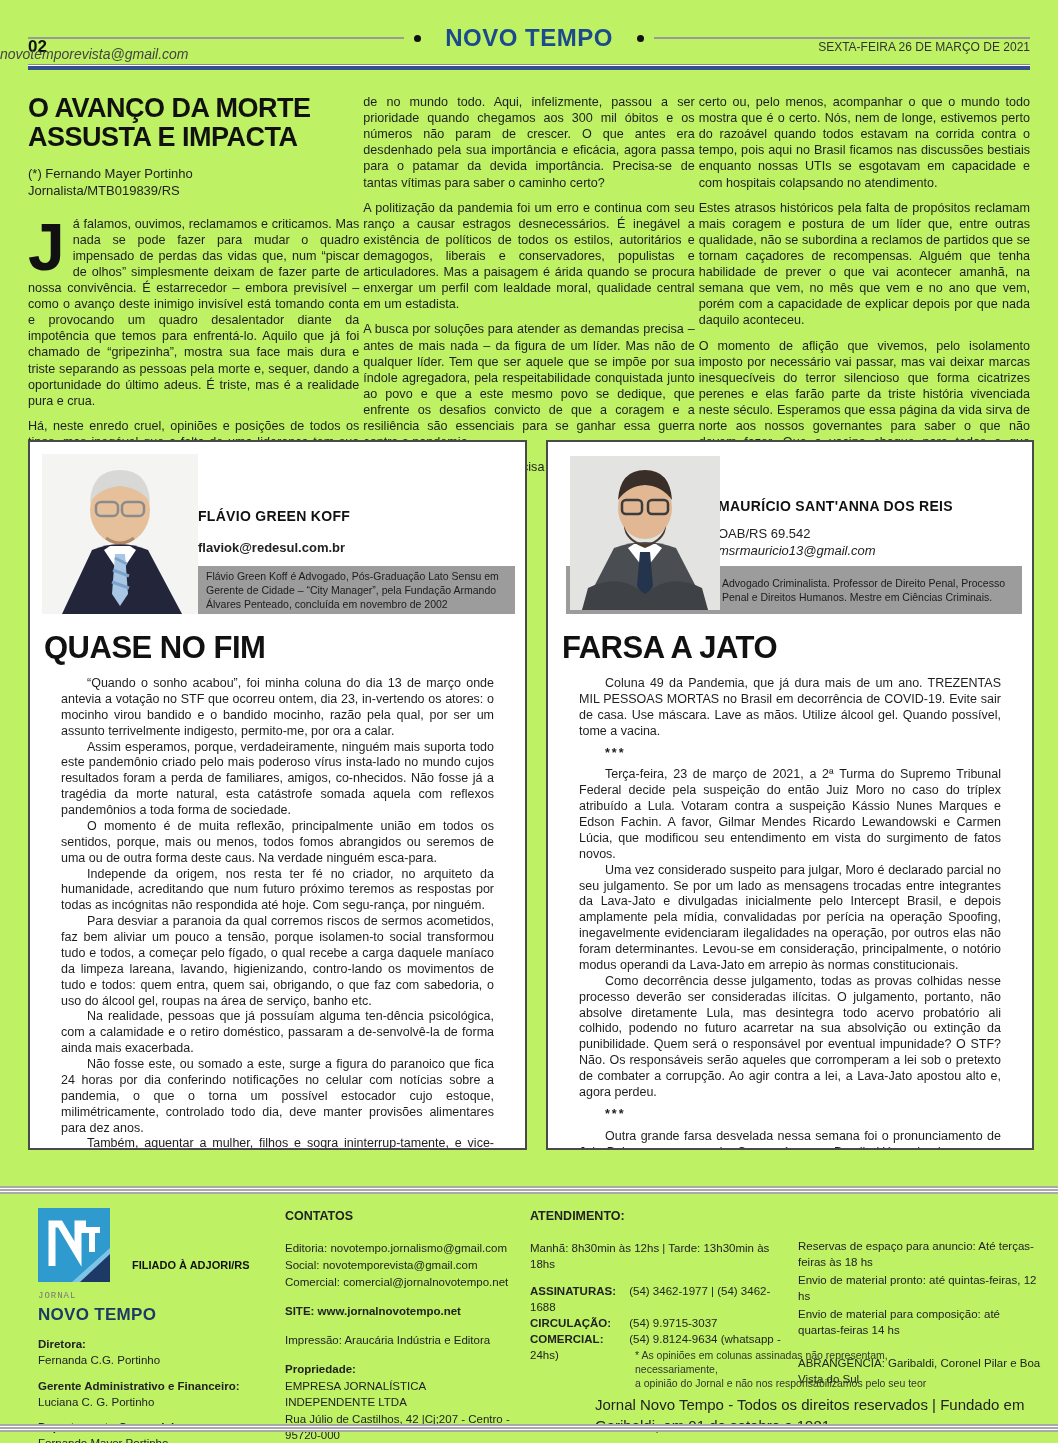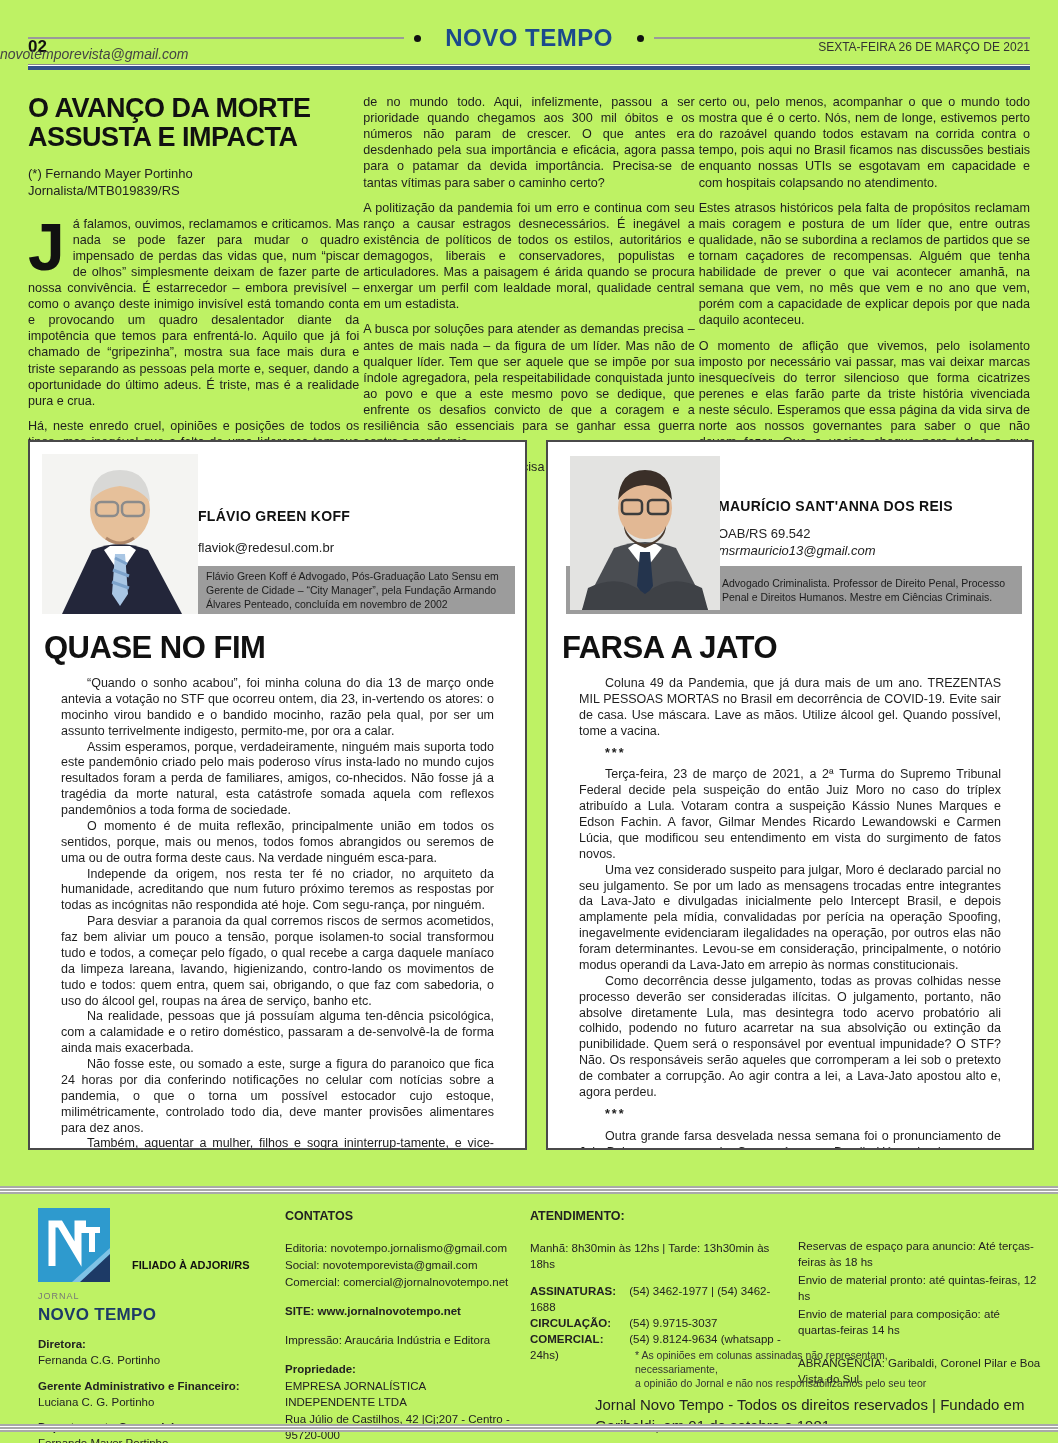--- a/index.html
+++ b/index.html
@@ -44,21 +44,21 @@
   .triple-rule{position:absolute;left:0;right:0;height:8px;
     background:linear-gradient(to bottom,#a9a9a9 0 2px,#fff 2px 3px,#a9a9a9 3px 5px,#fff 5px 6px,#a9a9a9 6px 8px);}
   .sep-mid{top:1186px;}
   .sep-bottom{top:1424px;}
 
   
   .footer{position:absolute;top:1200px;left:0;right:0;height:220px;font-size:11.5px;line-height:1.4;color:#222;}
   .f-col1{position:absolute;left:38px;top:8px;width:230px;}
   .logo-row{position:relative;height:78px;}
   .logo-affil{position:absolute;left:94px;top:50px;font-size:11px;font-weight:bold;color:#111;white-space:nowrap;}
-  .logo-jornal{font-size:9px;letter-spacing:1px;color:#777;margin-top:4px;}
+  .logo-jornal{font-size:9px;letter-spacing:1px;color:#777;margin-top:4px;font-family:Liberation Mono, monospace;}
   .logo-name{font-size:17px;font-weight:bold;color:#1d3a66;letter-spacing:.3px;}
   .staff{margin-top:10px;}
   .staff .role{font-weight:bold;margin-top:9px;}
   .f-col2{position:absolute;left:285px;top:8px;width:230px;}
   .f-col2 .f-title{font-weight:bold;font-size:12.5px;margin-bottom:14px;}
   .f-col2 .bold{font-weight:bold;}
   .f-col2 div{margin-bottom:1px;}
   .f-gap{height:11px;}
   .f-col3{position:absolute;left:530px;top:8px;width:255px;}
   .f-col3 .f-title{font-weight:bold;font-size:12.5px;margin-bottom:14px;}
@@ -117,21 +117,21 @@
         <path d="M62 96 L78 120 L94 96 L88 92 L68 92 Z" fill="#ffffff"></path>
         <path d="M73 100 L83 100 L86 140 L78 152 L70 140 Z" fill="#a9c6e4"></path>
         <path d="M73 104 L85 110 M71 116 L87 122 M70 128 L87 134" stroke="#7da3cc" stroke-width="3" fill="none"></path>
         <ellipse cx="78" cy="56" rx="30" ry="34" fill="#e6c09a"></ellipse>
         <path d="M48 48 Q50 16 78 16 Q106 16 108 48 Q98 34 78 32 Q58 34 48 48 Z" fill="#d8d8d6"></path>
         <rect x="54" y="48" width="22" height="14" rx="5" fill="none" stroke="#8b8b8b" stroke-width="2.5"></rect>
         <rect x="80" y="48" width="22" height="14" rx="5" fill="none" stroke="#8b8b8b" stroke-width="2.5"></rect>
         <path d="M64 84 Q78 94 92 84" stroke="#b0886a" stroke-width="3" fill="none"></path>
       </svg>
       <div class="p-name" style="left:168px;top:66px;">FLÁVIO GREEN KOFF</div>
-      <div class="p-line" style="left:168px;top:98px;">flaviok@redesul.com.br</div>
+      <div class="p-line" style="left:168px;top:98px;font-weight:bold;">flaviok@redesul.com.br</div>
       <div class="bio-bar" style="left:168px;right:10px;top:124px;height:48px;padding:4px 8px;">Flávio Green Koff é Advogado, Pós-Graduação Lato Sensu em Gerente de Cidade – “City Manager”, pela Fundação Armando Álvares Penteado, concluída em novembro de 2002</div>
     </div>
     <h2>QUASE NO FIM</h2>
     <div class="colbody">
       <p>“Quando o sonho acabou”, foi minha coluna do dia 13 de março onde antevia a votação no STF que ocorreu ontem, dia 23, in-vertendo os atores: o mocinho virou bandido e o bandido mocinho, razão pela qual, por ser um assunto terrivelmente indigesto, permito-me, por ora a calar.</p>
       <p>Assim esperamos, porque, verdadeiramente, ninguém mais suporta todo este pandemônio criado pelo mais poderoso vírus insta-lado no mundo cujos resultados foram a perda de familiares, amigos, co-nhecidos. Não fosse já a tragédia da morte natural, esta catástrofe somada aquela com reflexos pandemônios a toda forma de sociedade.</p>
       <p>O momento é de muita reflexão, principalmente união em todos os sentidos, porque, mais ou menos, todos fomos abrangidos ou seremos de uma ou de outra forma deste caus. Na verdade ninguém esca-para.</p>
       <p>Independe da origem, nos resta ter fé no criador, no arquiteto da humanidade, acreditando que num futuro próximo teremos as respostas por todas as incógnitas não respondida até hoje. Com segu-rança, por ninguém.</p>
       <p>Para desviar a paranoia da qual corremos riscos de sermos acometidos, faz bem aliviar um pouco a tensão, porque isolamen-to social transformou tudo e todos, a começar pelo fígado, o qual recebe a carga daquele maníaco da limpeza lareana, lavando, higienizando, contro-lando os movimentos de tudo e todos: quem entra, quem sai, obrigando, o que faz com sabedoria, o uso do álcool gel, roupas na área de serviço, banho etc.</p>
       <p>Na realidade, pessoas que já possuíam alguma ten-dência psicológica, com a calamidade e o retiro doméstico, passaram a de-senvolvê-la de forma ainda mais exacerbada.</p>

